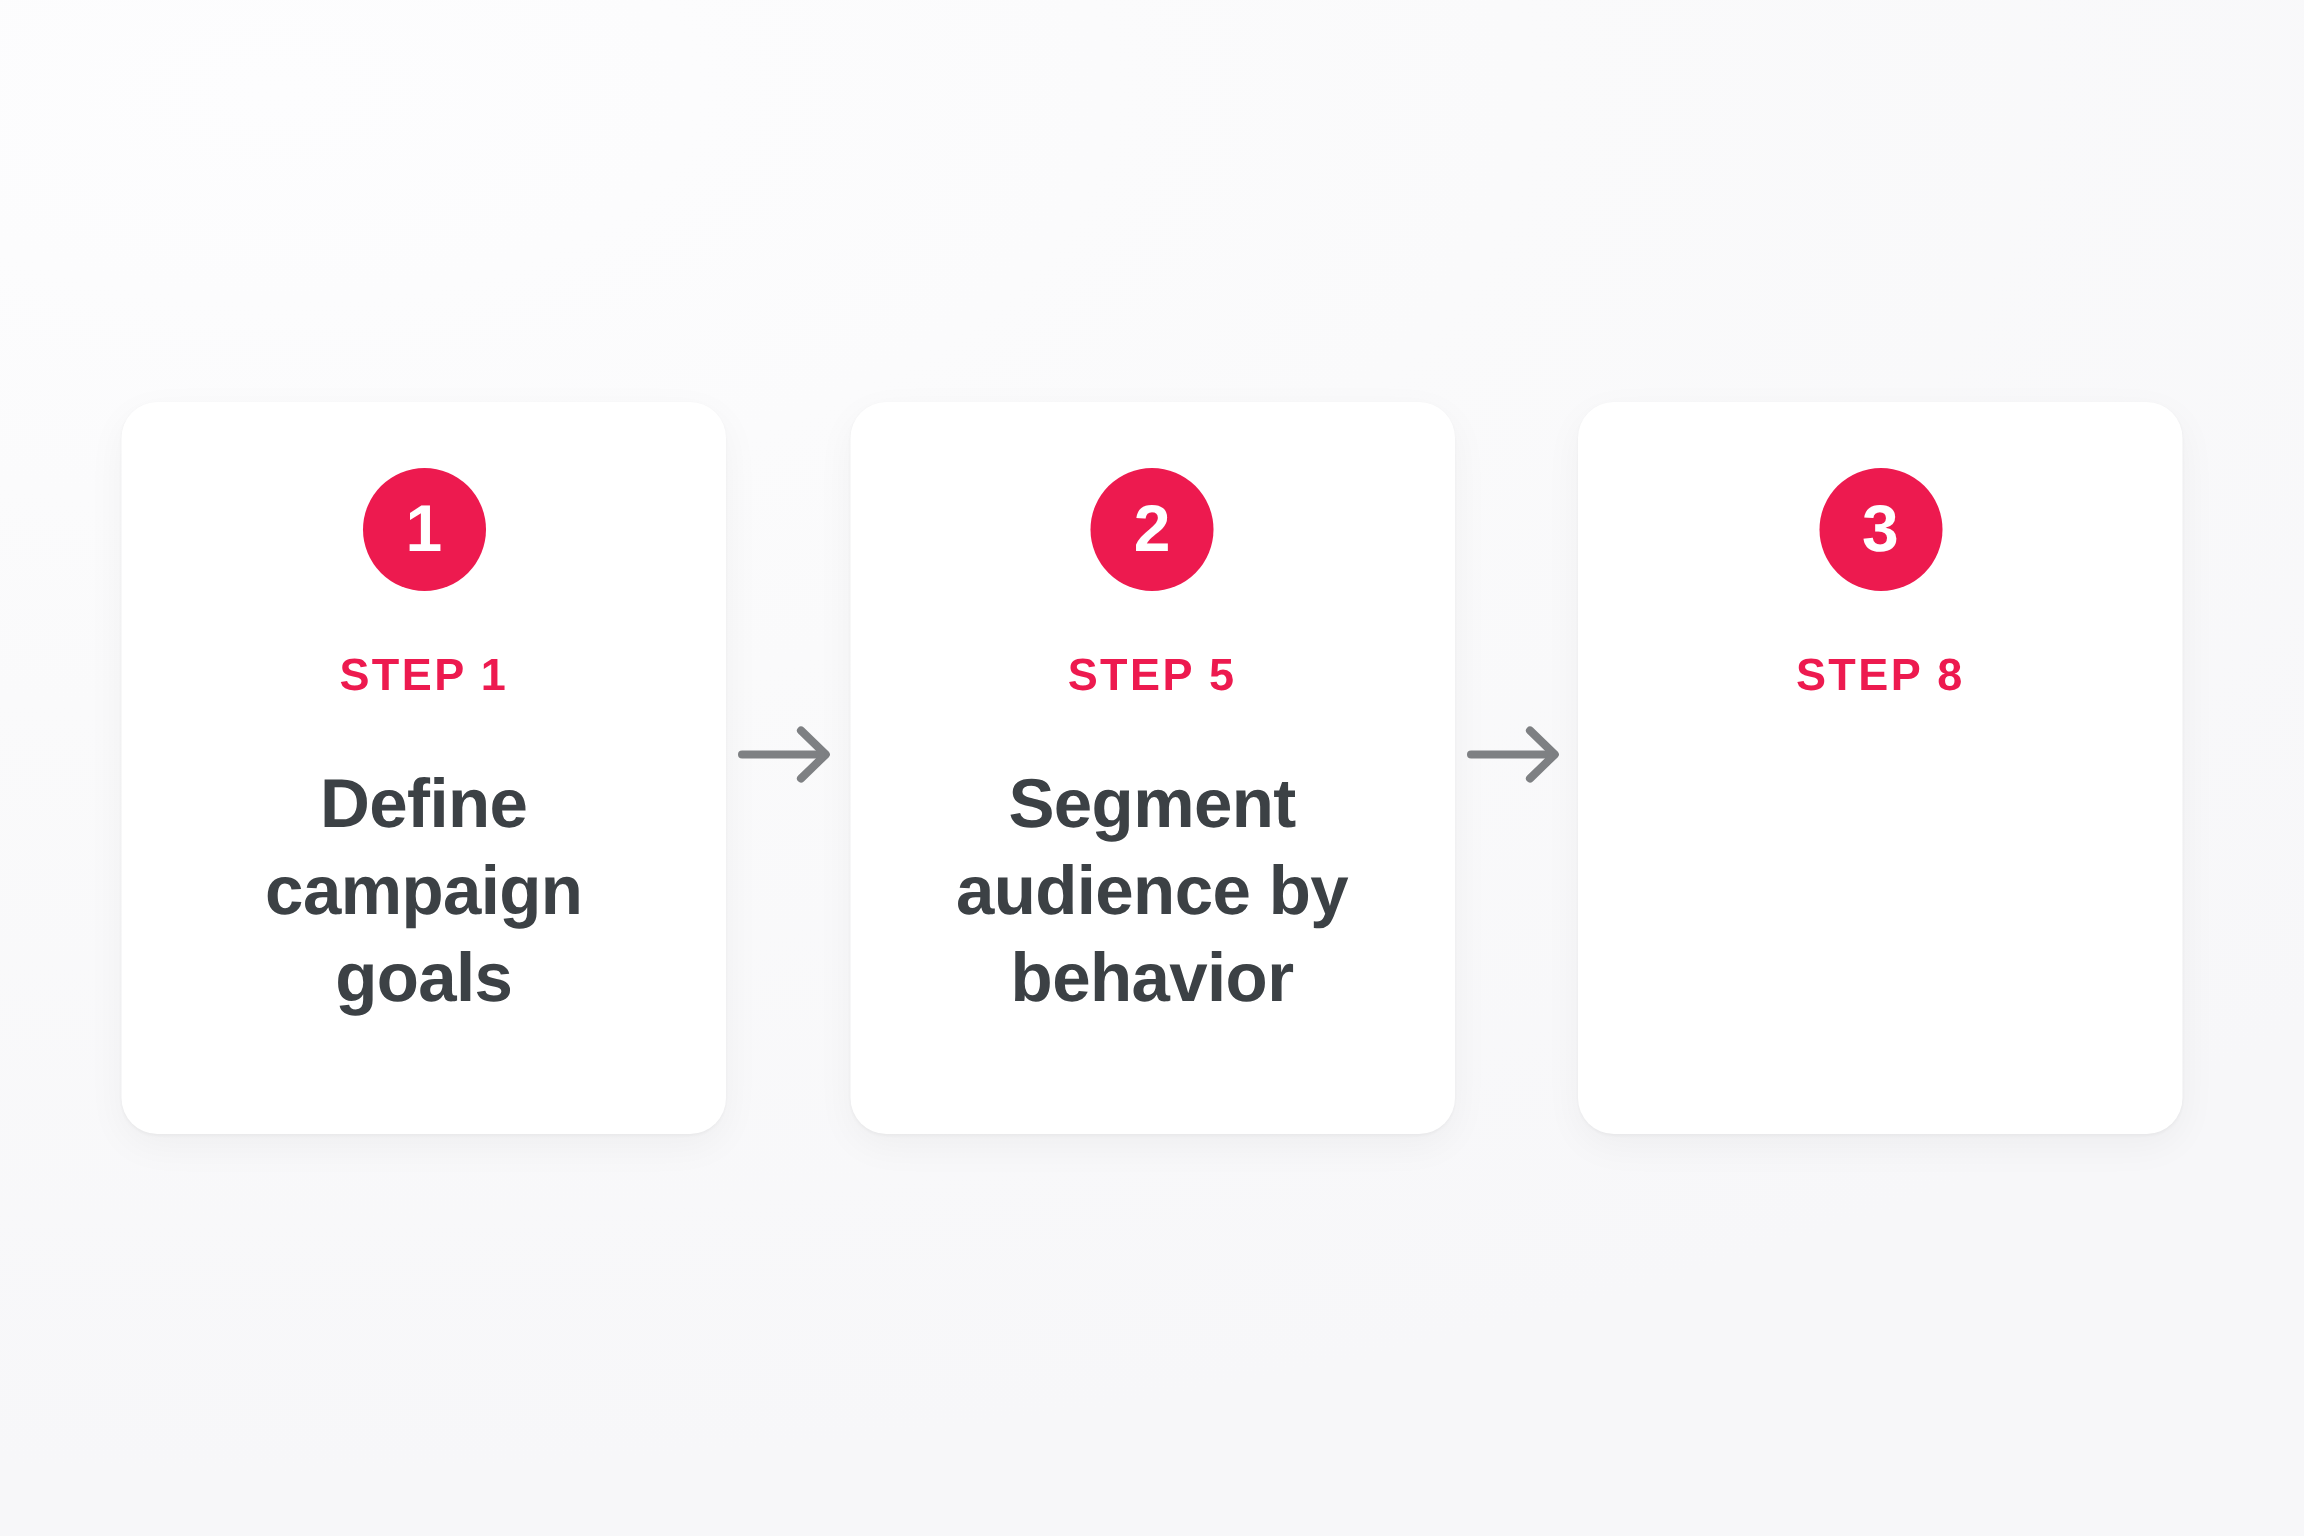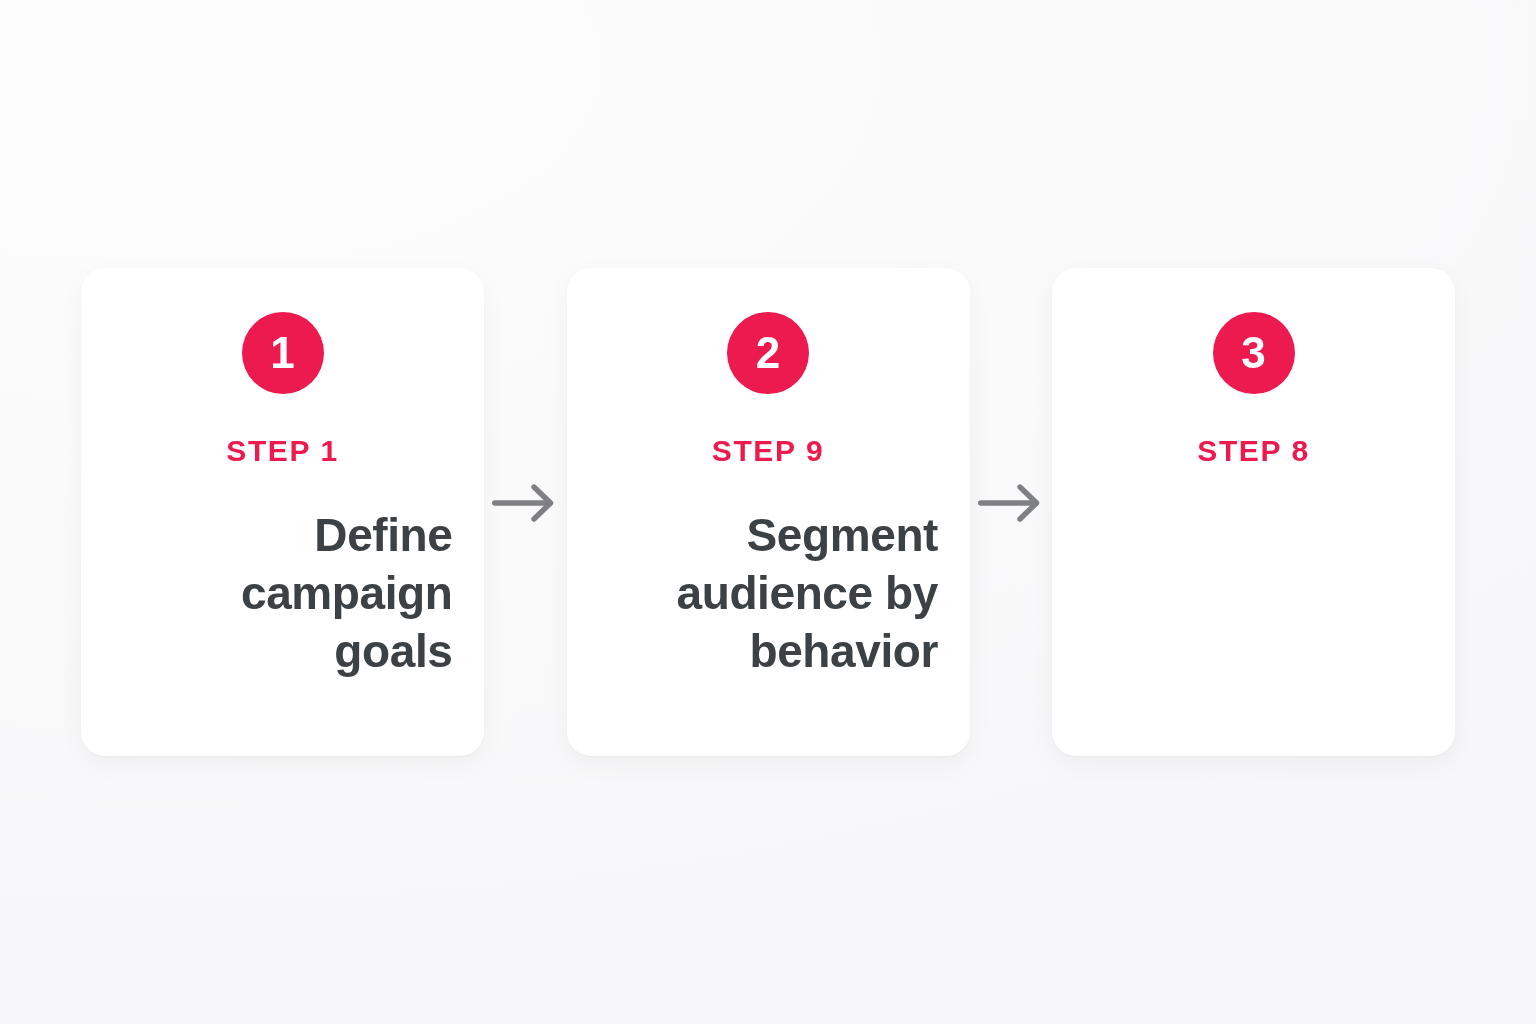--- a/index.html
+++ b/index.html
@@ -81,21 +81,21 @@
     text-align: right;
     white-space: nowrap;
   }
 
   .step-title {
     margin-top: 40px;
     color: #3c4145;
     font-size: 46px;
     font-weight: bold;
     line-height: 58px;
-    text-align: right;
+    text-align: center;
     letter-spacing: -0.4px;
     max-width: 340px;
   }
 
   
   .flow-arrow {
     flex: 0 0 82px;
     width: 82px;
     height: 488px;
     display: flex;
@@ -128,21 +128,21 @@
           <g fill="none" stroke="#7E8083" stroke-width="5.4" stroke-linecap="round" stroke-linejoin="round">
             <line x1="2.7" y1="20" x2="58" y2="20"></line>
             <polyline points="42,4 58.5,20 42,36"></polyline>
           </g>
         </svg>
       </span>
     </div>
 
     <div class="step-card">
       <div class="step-badge">2</div>
-      <div class="step-label">STEP 9</div>
+      <div class="step-label">STEP 5</div>
       <div class="step-title">Segment audience by behavior</div>
     </div>
 
     <div class="flow-arrow">
       <span>
         <svg width="66" height="40" viewBox="0 0 66 40" aria-hidden="true">
           <g fill="none" stroke="#7E8083" stroke-width="5.4" stroke-linecap="round" stroke-linejoin="round">
             <line x1="2.7" y1="20" x2="58" y2="20"></line>
             <polyline points="42,4 58.5,20 42,36"></polyline>
           </g>

